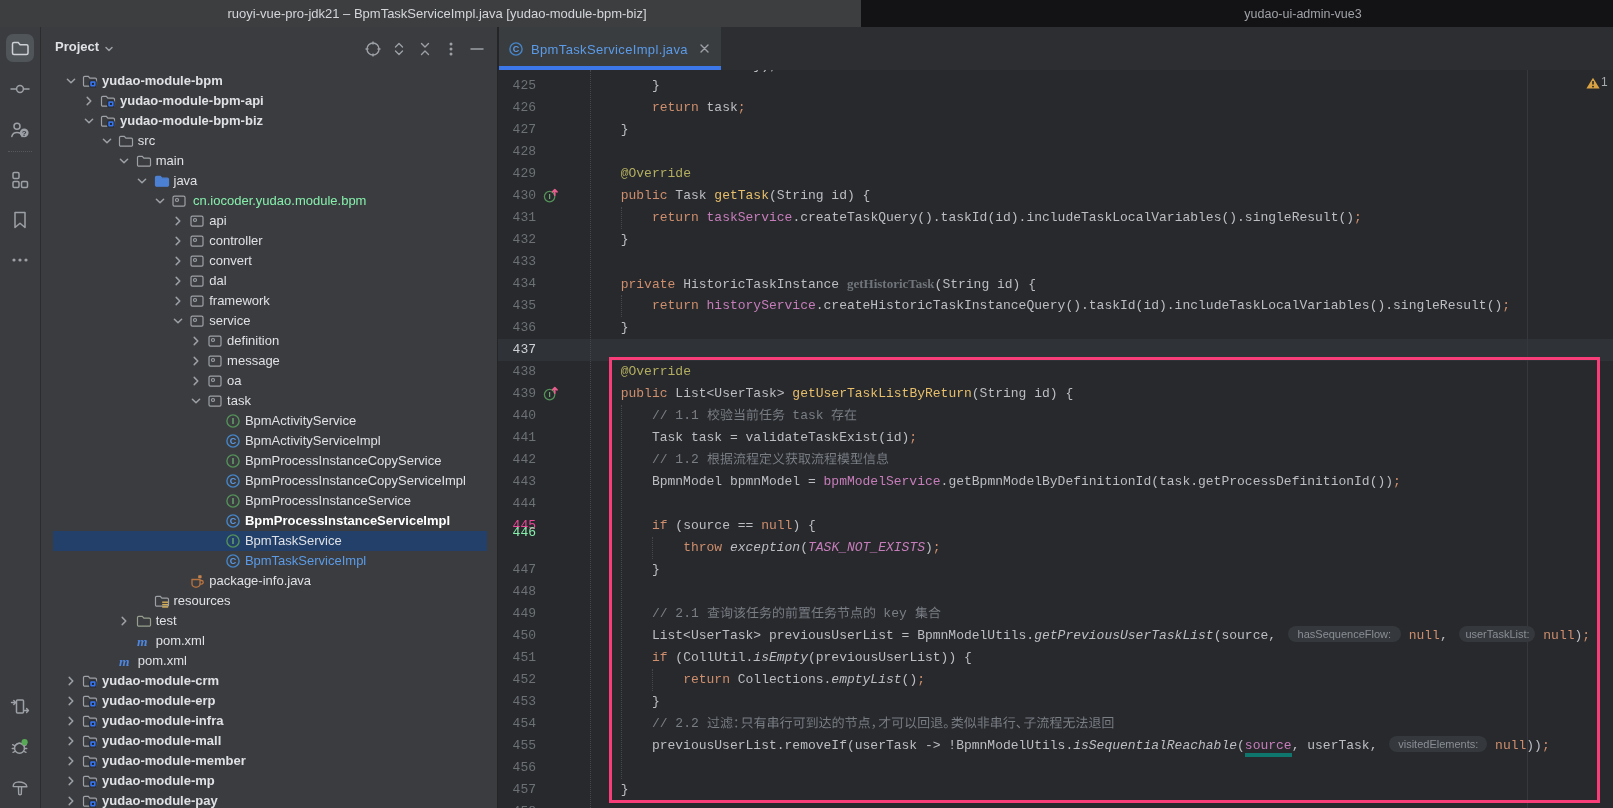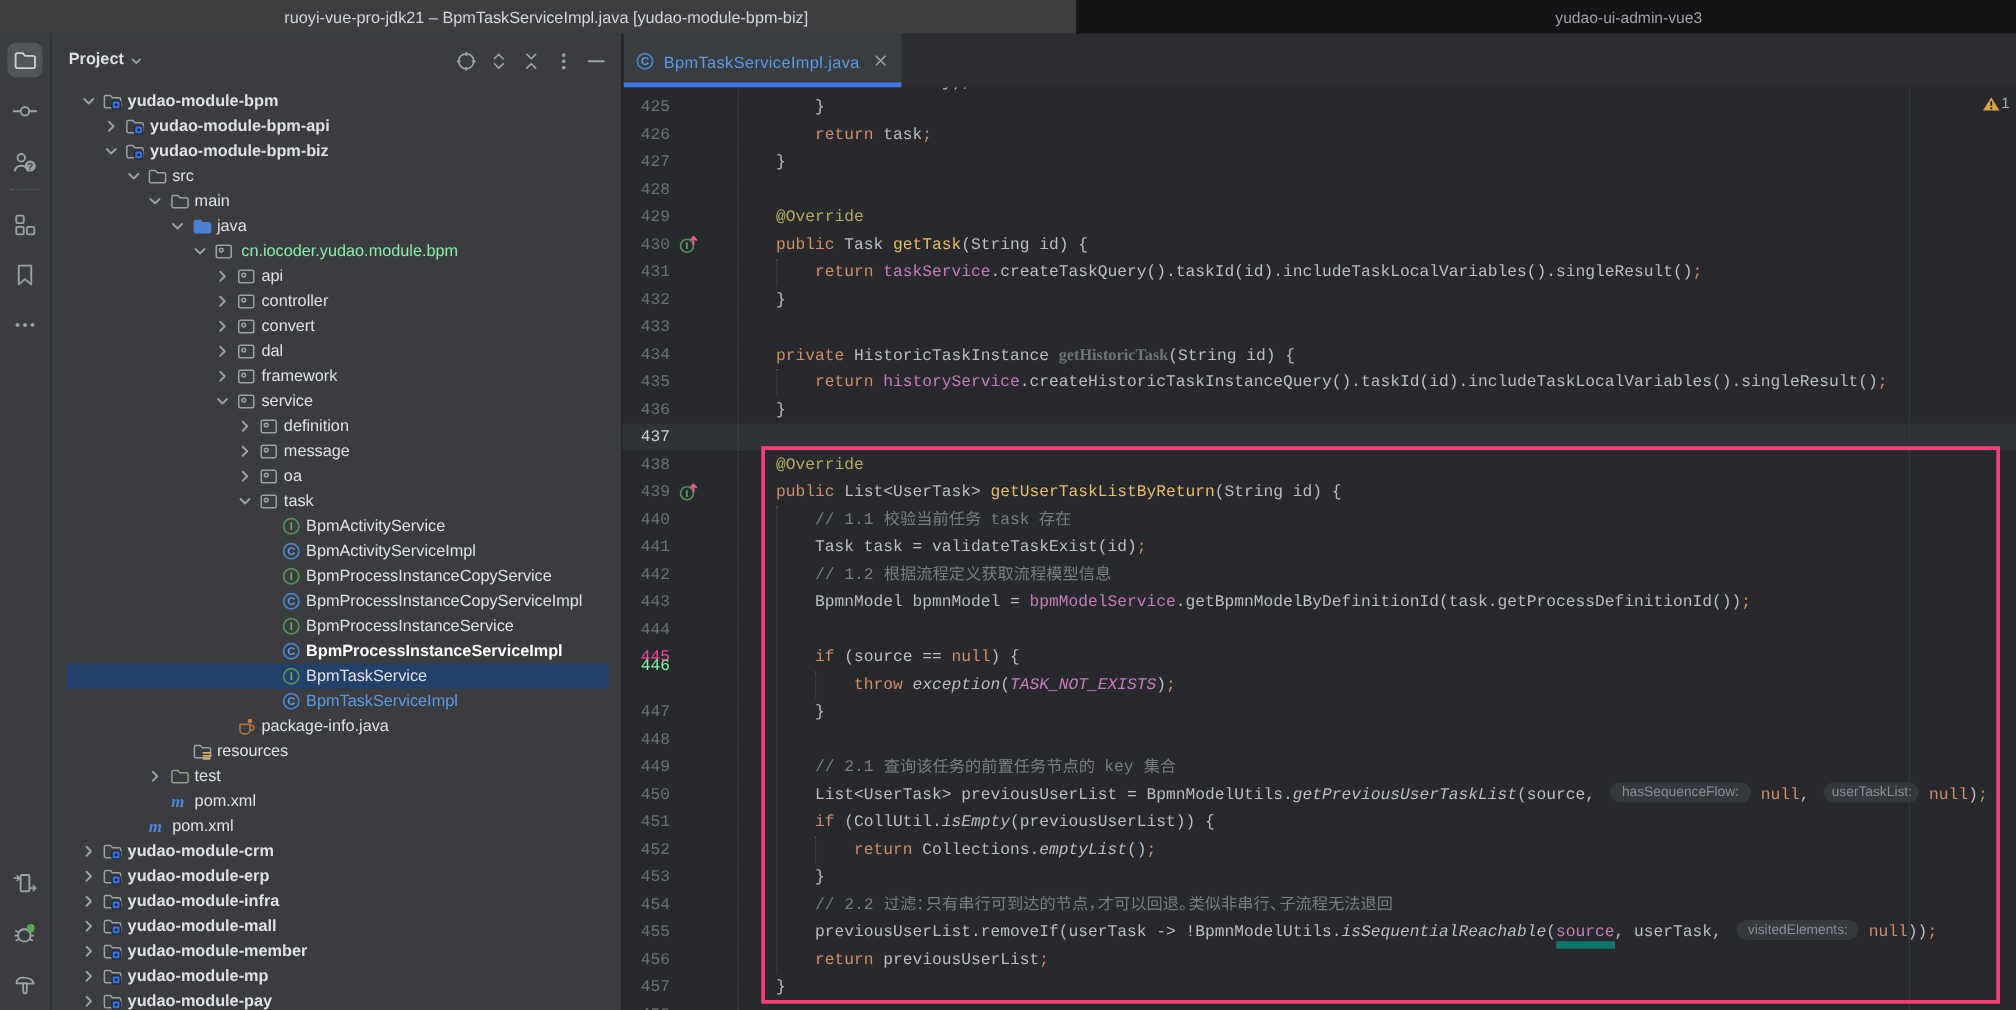--- a/index.html
+++ b/index.html
@@ -9,21 +9,21 @@
 .cl { position:absolute; left:91.5px; height:22px; line-height:22px; white-space:pre;
   font-family:"Liberation Mono",monospace; font-size:13px; color:#bcbec4; }
 .cl b1 { color:#cf8e6d; font-weight:normal; }
 .cl b2 { color:#b3ae60; font-weight:normal; }
 .cl b3 { color:#c77dbb; font-weight:normal; }
 .cl b4 { color:#7a7e85; font-weight:normal; }
 .cl b5 { color:#e8bf6a; }
 .cl b6 { color:#70757b; font-weight:bold;font-family:Liberation Serif, serif; }
 .cl i1 { color:#bcbec4; font-style:italic; }
 .cl i2 { color:#c77dbb; font-style:italic;text-align:center; }
-.cl u1 { color:#c77dbb; border-bottom:6px solid #0f766e; }
+.cl u1 { color:#c77dbb; border-bottom:4px solid #0f766e; }
 .cl .chip { display:inline-block; height:16px; line-height:16px; border-radius:8px; background:#35383c; margin-left:4px;
   color:#8a8f96; font-family:"Liberation Sans",sans-serif; font-size:11px; text-align:center;
   vertical-align:-3px; overflow:hidden; }
 .cl svg.cjk { vertical-align:-2.5px; }
 </style></head><body>
 <div id="page">
   <div style="position:absolute;left:0;top:0;width:861px;height:27px;background:#3c3e40"></div>
   <div style="position:absolute;left:861px;top:0;width:752px;height:27px;background:#131315"></div>
   <div style="position:absolute;left:0;top:0;width:874px;height:27px;text-align:center;line-height:28px;font-size:13px;color:#d4d6da">ruoyi-vue-pro-jdk21 – BpmTaskServiceImpl.java [yudao-module-bpm-biz]</div>
   <div style="position:absolute;left:1103px;top:0;width:400px;height:27px;text-align:center;line-height:28px;font-size:12.5px;color:#9fa2a7">yudao-ui-admin-vue3</div>
@@ -459,21 +459,20 @@
 <div class="cl" style="top:599px">            <b1>return</b1> Collections.<i1>emptyList</i1>()<b1>;</b1></div>
 <div class="ln" style="top:621px;color:#6c7176">453</div>
 <div class="cl" style="top:621px">        }</div>
 <div class="ln" style="top:643px;color:#6c7176">454</div>
 <div class="cl" style="top:643px">        <b4>// 2.2 </b4><svg class="cjk" width="407.4" height="16" viewBox="0 -13.5 407.4 16">
           <path fill="#7a7e85" d="M1.0 -10.1 1.8 -10.6Q2.1 -10.2 2.5 -9.9Q2.9 -9.5 3.2 -9.1Q3.6 -8.7 3.8 -8.4L3.0 -7.8Q2.8 -8.1 2.5 -8.5Q2.1 -8.9 1.8 -9.3Q1.4 -9.7 1.0 -10.1ZM3.4 -6.0V-1.3H2.4V-5.1H0.6V-6.0ZM2.9 -1.8Q3.1 -1.8 3.3 -1.7Q3.5 -1.6 3.8 -1.4Q4.0 -1.2 4.4 -1.0Q5.0 -0.6 5.9 -0.5Q6.7 -0.4 7.8 -0.4Q8.4 -0.4 9.0 -0.4Q9.6 -0.4 10.3 -0.4Q10.9 -0.5 11.5 -0.5Q12.1 -0.6 12.5 -0.6Q12.5 -0.5 12.4 -0.3Q12.3 -0.1 12.3 0.1Q12.2 0.3 12.2 0.4Q11.9 0.5 11.3 0.5Q10.8 0.5 10.1 0.5Q9.5 0.5 8.8 0.6Q8.2 0.6 7.8 0.6Q6.6 0.6 5.7 0.4Q4.8 0.3 4.2 -0.1Q3.7 -0.4 3.4 -0.7Q3.1 -0.9 2.9 -0.9Q2.7 -0.9 2.4 -0.7Q2.1 -0.5 1.8 -0.1Q1.5 0.3 1.2 0.7L0.5 -0.2Q1.2 -0.9 1.8 -1.4Q2.4 -1.8 2.9 -1.8ZM4.3 -8.6H12.1V-7.7H4.3ZM9.4 -10.9H10.3V-2.5Q10.3 -2.0 10.2 -1.8Q10.1 -1.5 9.7 -1.4Q9.4 -1.3 8.8 -1.2Q8.2 -1.2 7.2 -1.2Q7.2 -1.4 7.1 -1.7Q7.0 -2.0 6.9 -2.2Q7.4 -2.2 7.8 -2.2Q8.2 -2.2 8.6 -2.2Q8.9 -2.2 9.0 -2.2Q9.2 -2.2 9.3 -2.3Q9.4 -2.3 9.4 -2.5ZM4.9 -6.2 5.7 -6.6Q6.1 -6.2 6.4 -5.8Q6.8 -5.3 7.1 -4.9Q7.4 -4.4 7.6 -4.1L6.8 -3.6Q6.6 -3.9 6.3 -4.4Q6.0 -4.8 5.6 -5.3Q5.3 -5.8 4.9 -6.2Z M20.9 -10.0H24.9V-9.3H20.9ZM17.7 -8.5H24.8V-7.7H17.7ZM20.4 -10.9H21.3V-8.1H20.4ZM18.6 -6.2 23.3 -6.6 23.3 -5.9 18.7 -5.5ZM20.0 -7.5H20.9V-5.1Q20.9 -4.9 21.0 -4.8Q21.1 -4.8 21.5 -4.8Q21.6 -4.8 21.9 -4.8Q22.2 -4.8 22.5 -4.8Q22.8 -4.8 23.1 -4.8Q23.4 -4.8 23.5 -4.8Q23.7 -4.8 23.8 -4.8Q24.0 -4.9 24.0 -5.1Q24.1 -5.3 24.1 -5.8Q24.2 -5.7 24.4 -5.6Q24.7 -5.5 24.8 -5.5Q24.8 -4.9 24.7 -4.6Q24.6 -4.3 24.3 -4.1Q24.1 -4.0 23.6 -4.0Q23.5 -4.0 23.2 -4.0Q22.9 -4.0 22.5 -4.0Q22.2 -4.0 21.9 -4.0Q21.6 -4.0 21.5 -4.0Q20.9 -4.0 20.6 -4.1Q20.3 -4.2 20.1 -4.4Q20.0 -4.7 20.0 -5.1ZM17.2 -8.5H18.1V-5.7Q18.1 -5.0 18.1 -4.1Q18.0 -3.2 17.9 -2.3Q17.7 -1.4 17.4 -0.5Q17.1 0.4 16.7 1.1Q16.6 1.0 16.5 0.9Q16.3 0.8 16.2 0.7Q16.1 0.5 16.0 0.5Q16.4 -0.2 16.7 -1.0Q16.9 -1.8 17.0 -2.6Q17.2 -3.4 17.2 -4.2Q17.2 -5.0 17.2 -5.7ZM24.6 -8.5H24.7L24.9 -8.5L25.4 -8.3Q25.3 -7.8 25.0 -7.2Q24.8 -6.7 24.6 -6.3L23.9 -6.5Q24.0 -6.8 24.2 -7.3Q24.4 -7.9 24.6 -8.3ZM19.9 -2.6H20.7V-0.2Q20.7 -0.0 20.8 0.0Q20.9 0.1 21.2 0.1Q21.3 0.1 21.5 0.1Q21.8 0.1 22.0 0.1Q22.3 0.1 22.5 0.1Q22.8 0.1 22.9 0.1Q23.1 0.1 23.2 0.0Q23.3 -0.1 23.4 -0.4Q23.4 -0.7 23.4 -1.3Q23.6 -1.2 23.8 -1.1Q24.0 -1.0 24.1 -1.0Q24.1 -0.3 24.0 0.1Q23.9 0.5 23.6 0.7Q23.4 0.8 23.0 0.8Q22.9 0.8 22.6 0.8Q22.4 0.8 22.1 0.8Q21.8 0.8 21.5 0.8Q21.2 0.8 21.2 0.8Q20.6 0.8 20.4 0.7Q20.1 0.6 20.0 0.4Q19.9 0.2 19.9 -0.2ZM18.8 -2.6 19.5 -2.3Q19.4 -1.9 19.2 -1.4Q19.1 -0.9 18.9 -0.4Q18.7 0.1 18.5 0.5L17.8 0.2Q18.0 -0.2 18.2 -0.7Q18.4 -1.1 18.6 -1.6Q18.7 -2.1 18.8 -2.6ZM21.0 -3.1 21.6 -3.5Q22.0 -3.0 22.4 -2.4Q22.8 -1.9 22.9 -1.5L22.3 -1.1Q22.2 -1.4 22.0 -1.7Q21.8 -2.1 21.5 -2.5Q21.3 -2.8 21.0 -3.1ZM23.4 -2.6 24.1 -2.9Q24.4 -2.4 24.7 -1.9Q25.0 -1.4 25.2 -0.9Q25.5 -0.4 25.6 -0.0L24.9 0.3Q24.8 -0.1 24.6 -0.6Q24.3 -1.1 24.1 -1.6Q23.8 -2.1 23.4 -2.6ZM14.1 -10.0 14.7 -10.6Q15.1 -10.4 15.5 -10.1Q15.9 -9.8 16.2 -9.6Q16.6 -9.3 16.8 -9.1L16.2 -8.4Q16.0 -8.6 15.6 -8.9Q15.3 -9.2 14.9 -9.5Q14.5 -9.8 14.1 -10.0ZM13.5 -6.5 14.1 -7.1Q14.5 -6.9 14.9 -6.7Q15.3 -6.5 15.6 -6.2Q16.0 -6.0 16.2 -5.8L15.7 -5.1Q15.4 -5.3 15.1 -5.5Q14.7 -5.8 14.3 -6.0Q13.9 -6.3 13.5 -6.5ZM13.8 0.1Q14.1 -0.4 14.4 -1.0Q14.8 -1.7 15.1 -2.5Q15.5 -3.2 15.7 -3.9L16.5 -3.4Q16.2 -2.7 15.9 -2.0Q15.6 -1.3 15.3 -0.6Q15.0 0.1 14.7 0.7Z M29.2 -6.3Q28.9 -6.3 28.6 -6.6Q28.3 -6.8 28.3 -7.3Q28.3 -7.7 28.6 -8.0Q28.9 -8.3 29.2 -8.3Q29.6 -8.3 29.9 -8.0Q30.2 -7.7 30.2 -7.3Q30.2 -6.8 29.9 -6.6Q29.6 -6.3 29.2 -6.3ZM29.2 0.1Q28.9 0.1 28.6 -0.2Q28.3 -0.5 28.3 -0.9Q28.3 -1.4 28.6 -1.6Q28.9 -1.9 29.2 -1.9Q29.6 -1.9 29.9 -1.6Q30.2 -1.4 30.2 -0.9Q30.2 -0.5 29.9 -0.2Q29.6 0.1 29.2 0.1Z M41.3 -2.4 42.1 -2.9Q42.8 -2.4 43.5 -1.8Q44.2 -1.2 44.8 -0.6Q45.5 -0.0 45.9 0.5L45.0 1.0Q44.6 0.6 44.0 -0.0Q43.4 -0.6 42.7 -1.2Q42.0 -1.9 41.3 -2.4ZM37.9 -2.8 39.0 -2.4Q38.5 -1.8 37.8 -1.2Q37.2 -0.5 36.5 0.1Q35.7 0.6 35.0 1.1Q34.9 1.0 34.8 0.8Q34.6 0.7 34.5 0.6Q34.3 0.5 34.2 0.4Q34.9 -0.0 35.6 -0.6Q36.4 -1.1 37.0 -1.7Q37.6 -2.3 37.9 -2.8ZM36.7 -9.0V-5.0H43.5V-9.0ZM35.7 -10.0H44.6V-4.0H35.7Z M47.4 -9.2H58.8V-8.3H47.4ZM50.6 -4.6H56.7V-3.8H50.6ZM49.9 -6.8H56.5V-5.9H50.9V1.0H49.9ZM56.3 -6.8H57.3V-0.2Q57.3 0.3 57.2 0.5Q57.1 0.7 56.7 0.9Q56.4 1.0 55.9 1.0Q55.3 1.0 54.5 1.0Q54.4 0.8 54.3 0.5Q54.2 0.3 54.1 0.1Q54.6 0.1 55.0 0.1Q55.3 0.1 55.6 0.1Q55.9 0.1 56.0 0.1Q56.2 0.1 56.3 0.0Q56.3 -0.0 56.3 -0.2ZM51.7 -10.9 52.7 -10.7Q52.2 -9.3 51.6 -7.9Q50.9 -6.5 49.9 -5.3Q49.0 -4.1 47.7 -3.2Q47.7 -3.3 47.6 -3.5Q47.4 -3.6 47.3 -3.7Q47.2 -3.9 47.1 -4.0Q48.0 -4.6 48.7 -5.3Q49.4 -6.1 50.0 -7.1Q50.6 -8.0 51.0 -9.0Q51.4 -9.9 51.7 -10.9ZM50.6 -2.4H56.7V-1.5H50.6Z M65.5 -10.9H66.6V1.0H65.5ZM61.0 -4.8H71.3V-0.6H70.3V-3.9H62.0V-0.6H61.0ZM62.5 -8.5V-6.7H69.7V-8.5ZM61.5 -9.4H70.7V-5.9H61.5ZM61.6 -2.0H70.7V-1.1H61.6Z M78.3 -10.1H84.6V-9.2H78.3ZM82.1 -6.3H83.0V-0.2Q83.0 0.2 82.9 0.5Q82.8 0.7 82.5 0.9Q82.1 1.0 81.5 1.0Q81.0 1.0 80.0 1.0Q80.0 0.8 79.9 0.5Q79.8 0.3 79.7 0.0Q80.2 0.1 80.6 0.1Q81.0 0.1 81.3 0.1Q81.6 0.1 81.7 0.1Q81.9 0.1 82.0 -0.0Q82.1 -0.1 82.1 -0.2ZM77.7 -6.5H85.0V-5.6H77.7ZM75.1 -5.5 75.9 -6.4 76.1 -6.3V1.1H75.1ZM76.6 -8.1 77.5 -7.8Q77.0 -7.0 76.4 -6.2Q75.7 -5.3 75.0 -4.6Q74.3 -3.9 73.6 -3.4Q73.5 -3.5 73.4 -3.6Q73.3 -3.8 73.2 -3.9Q73.0 -4.1 72.9 -4.2Q73.6 -4.7 74.3 -5.3Q74.9 -5.9 75.5 -6.7Q76.1 -7.4 76.6 -8.1ZM76.1 -10.9 77.0 -10.5Q76.6 -10.0 76.0 -9.4Q75.4 -8.8 74.8 -8.3Q74.2 -7.7 73.6 -7.3Q73.6 -7.4 73.5 -7.6Q73.4 -7.7 73.3 -7.9Q73.1 -8.0 73.1 -8.1Q73.6 -8.5 74.2 -8.9Q74.7 -9.4 75.2 -9.9Q75.7 -10.5 76.1 -10.9Z M95.3 -9.7H96.3V-0.4Q96.3 0.2 96.2 0.4Q96.0 0.7 95.6 0.8Q95.3 1.0 94.6 1.0Q93.9 1.0 92.9 1.0Q92.9 0.9 92.8 0.7Q92.8 0.5 92.7 0.3Q92.6 0.1 92.5 -0.0Q93.0 -0.0 93.5 -0.0Q94.0 0.0 94.4 -0.0Q94.8 -0.0 94.9 -0.0Q95.1 -0.0 95.2 -0.1Q95.3 -0.2 95.3 -0.4ZM87.7 -7.1H88.6V-1.2H87.7ZM88.1 -7.1H93.0V-2.3H88.1V-3.2H92.0V-6.2H88.1ZM86.3 -10.0H97.9V-9.0H86.3Z M99.9 -4.1H106.0V-3.3H99.9ZM102.4 -5.5H103.3V-0.5H102.4ZM99.4 -0.5Q100.2 -0.7 101.3 -0.9Q102.4 -1.1 103.6 -1.3Q104.9 -1.5 106.1 -1.7L106.1 -0.9Q105.0 -0.6 103.8 -0.4Q102.6 -0.2 101.6 0.0Q100.5 0.2 99.6 0.4ZM99.5 -10.1H106.2V-9.2H99.5ZM103.5 -8.4 104.2 -8.8Q104.6 -8.3 105.0 -7.8Q105.4 -7.3 105.7 -6.8Q106.0 -6.4 106.2 -6.0L105.5 -5.5Q105.3 -5.9 105.0 -6.4Q104.6 -6.9 104.3 -7.4Q103.9 -7.9 103.5 -8.4ZM106.9 -9.8H107.8V-1.9H106.9ZM109.5 -10.7H110.5V-0.5Q110.5 -0.0 110.3 0.2Q110.2 0.5 109.9 0.6Q109.6 0.7 109.1 0.7Q108.6 0.8 107.9 0.8Q107.9 0.6 107.7 0.3Q107.6 -0.0 107.5 -0.2Q108.1 -0.2 108.6 -0.2Q109.1 -0.2 109.2 -0.2Q109.4 -0.2 109.5 -0.3Q109.5 -0.3 109.5 -0.5ZM100.1 -5.7Q100.1 -5.8 100.1 -6.0Q100.0 -6.1 100.0 -6.3Q99.9 -6.5 99.8 -6.6Q100.0 -6.7 100.1 -6.8Q100.3 -7.0 100.5 -7.2Q100.6 -7.4 100.8 -7.8Q101.1 -8.2 101.4 -8.7Q101.6 -9.3 101.9 -9.8L102.8 -9.5Q102.5 -8.9 102.2 -8.3Q101.8 -7.7 101.5 -7.2Q101.1 -6.7 100.7 -6.2V-6.2Q100.7 -6.2 100.7 -6.2Q100.6 -6.1 100.4 -6.0Q100.3 -6.0 100.2 -5.9Q100.1 -5.8 100.1 -5.7ZM100.1 -5.7 100.1 -6.4 100.6 -6.7 105.0 -7.1Q105.1 -6.9 105.2 -6.7Q105.3 -6.5 105.4 -6.3Q104.1 -6.2 103.2 -6.1Q102.3 -6.0 101.7 -6.0Q101.2 -5.9 100.9 -5.9Q100.6 -5.8 100.4 -5.8Q100.2 -5.8 100.1 -5.7Z M115.8 -8.4H123.8V-7.4H115.8ZM112.6 -10.2 113.5 -10.6Q113.8 -10.3 114.1 -9.8Q114.4 -9.4 114.7 -9.0Q115.0 -8.5 115.1 -8.2L114.2 -7.7Q114.1 -8.0 113.8 -8.5Q113.6 -8.9 113.3 -9.4Q113.0 -9.8 112.6 -10.2ZM119.2 -10.9H120.2Q120.2 -9.7 120.1 -8.5Q120.0 -7.4 119.8 -6.3Q119.6 -5.2 119.2 -4.3Q118.8 -3.4 118.1 -2.6Q117.4 -1.9 116.4 -1.3Q116.3 -1.4 116.2 -1.6Q116.1 -1.7 116.0 -1.9Q115.8 -2.0 115.7 -2.1Q116.7 -2.6 117.3 -3.3Q118.0 -4.0 118.3 -4.8Q118.7 -5.7 118.9 -6.6Q119.1 -7.6 119.1 -8.7Q119.2 -9.8 119.2 -10.9ZM115.0 -6.1V-1.3H114.0V-5.1H112.2V-6.1ZM114.5 -1.8Q114.7 -1.8 114.9 -1.7Q115.1 -1.5 115.4 -1.3Q115.6 -1.1 116.0 -0.9Q116.6 -0.5 117.5 -0.4Q118.3 -0.2 119.4 -0.2Q120.0 -0.2 120.6 -0.3Q121.3 -0.3 121.9 -0.3Q122.5 -0.3 123.1 -0.4Q123.7 -0.4 124.1 -0.5Q124.1 -0.4 124.0 -0.2Q123.9 0.0 123.9 0.2Q123.9 0.4 123.8 0.5Q123.5 0.6 122.9 0.6Q122.4 0.6 121.7 0.6Q121.1 0.6 120.5 0.7Q119.8 0.7 119.4 0.7Q118.1 0.7 117.3 0.5Q116.4 0.4 115.7 -0.1Q115.3 -0.4 115.0 -0.6Q114.7 -0.9 114.5 -0.9Q114.3 -0.9 114.0 -0.7Q113.7 -0.4 113.4 -0.0Q113.1 0.4 112.7 0.8L112.1 -0.1Q112.7 -0.8 113.4 -1.3Q114.0 -1.8 114.5 -1.8ZM119.0 -6.1 119.8 -6.6Q120.3 -6.0 120.9 -5.4Q121.5 -4.8 122.0 -4.2Q122.6 -3.6 123.0 -3.1Q123.5 -2.5 123.8 -2.0L123.0 -1.4Q122.7 -1.9 122.2 -2.5Q121.8 -3.0 121.2 -3.7Q120.7 -4.3 120.1 -4.9Q119.5 -5.5 119.0 -6.1Z M126.3 -8.8H130.3V-0.3H126.3V-1.2H129.4V-8.0H126.3ZM125.7 -8.8H126.6V0.7H125.7ZM126.2 -5.2H129.8V-4.4H126.2ZM127.7 -10.9 128.8 -10.8Q128.6 -10.2 128.3 -9.5Q128.1 -8.9 127.9 -8.5L127.1 -8.7Q127.2 -9.0 127.4 -9.4Q127.5 -9.8 127.6 -10.2Q127.7 -10.6 127.7 -10.9ZM132.1 -8.9H136.1V-8.0H132.1ZM135.8 -8.9H136.7Q136.7 -8.9 136.7 -8.8Q136.7 -8.7 136.7 -8.6Q136.7 -8.4 136.7 -8.4Q136.6 -6.1 136.5 -4.6Q136.4 -3.0 136.3 -2.1Q136.2 -1.1 136.1 -0.5Q136.0 0.0 135.8 0.3Q135.5 0.5 135.3 0.6Q135.1 0.8 134.7 0.8Q134.4 0.8 133.9 0.8Q133.3 0.8 132.8 0.8Q132.8 0.6 132.7 0.3Q132.6 0.0 132.5 -0.2Q133.1 -0.1 133.6 -0.1Q134.2 -0.1 134.4 -0.1Q134.6 -0.1 134.7 -0.1Q134.8 -0.2 134.9 -0.3Q135.1 -0.5 135.2 -1.0Q135.4 -1.5 135.4 -2.5Q135.5 -3.5 135.6 -5.0Q135.7 -6.5 135.8 -8.7ZM132.4 -11.0 133.3 -10.8Q133.1 -9.8 132.7 -8.9Q132.4 -7.9 132.0 -7.1Q131.6 -6.3 131.2 -5.7Q131.1 -5.7 130.9 -5.9Q130.8 -6.0 130.6 -6.1Q130.5 -6.2 130.4 -6.2Q130.8 -6.8 131.2 -7.6Q131.6 -8.3 131.9 -9.2Q132.2 -10.1 132.4 -11.0ZM131.8 -5.5 132.5 -5.9Q132.9 -5.5 133.3 -4.9Q133.7 -4.4 134.0 -3.9Q134.4 -3.4 134.6 -3.0L133.8 -2.5Q133.6 -2.9 133.2 -3.4Q132.9 -3.9 132.5 -4.5Q132.1 -5.0 131.8 -5.5Z M147.6 -6.3H148.6V-2.0Q148.6 -1.5 148.5 -1.3Q148.4 -1.0 148.0 -0.9Q147.7 -0.8 147.1 -0.8Q146.4 -0.7 145.5 -0.7Q145.5 -1.0 145.4 -1.3Q145.3 -1.5 145.2 -1.8Q145.7 -1.7 146.1 -1.7Q146.6 -1.7 146.9 -1.7Q147.2 -1.7 147.3 -1.7Q147.5 -1.8 147.6 -1.8Q147.6 -1.9 147.6 -2.0ZM142.3 -5.7H143.3V1.0H142.3ZM138.9 -6.3H148.1V-5.4H138.9ZM138.3 -9.4H149.9V-8.5H138.3ZM141.4 -10.9H142.4V-7.0H141.4ZM145.8 -10.9H146.9V-7.0H145.8Z M156.5 -10.9H157.5V-6.5H156.5ZM153.7 -6.0V-3.7H160.5V-6.0ZM152.8 -7.0H161.5V-2.8H152.8ZM157.0 -9.5H162.4V-8.6H157.0ZM155.0 -1.7 155.9 -1.7Q156.0 -1.3 156.1 -0.9Q156.2 -0.4 156.2 0.0Q156.3 0.5 156.3 0.8L155.3 0.9Q155.3 0.6 155.3 0.2Q155.2 -0.3 155.2 -0.8Q155.1 -1.2 155.0 -1.7ZM157.7 -1.7 158.6 -1.8Q158.8 -1.5 159.0 -1.0Q159.2 -0.5 159.3 -0.1Q159.5 0.3 159.6 0.7L158.6 0.9Q158.6 0.6 158.4 0.1Q158.3 -0.3 158.1 -0.8Q157.9 -1.3 157.7 -1.7ZM160.4 -1.8 161.2 -2.1Q161.6 -1.7 161.9 -1.2Q162.2 -0.7 162.5 -0.3Q162.8 0.2 163.0 0.6L162.0 0.9Q161.9 0.6 161.6 0.1Q161.3 -0.4 161.0 -0.9Q160.7 -1.3 160.4 -1.8ZM152.9 -2.0 153.8 -1.8Q153.5 -1.0 153.0 -0.2Q152.6 0.5 152.0 1.0L151.1 0.6Q151.7 0.1 152.1 -0.6Q152.6 -1.3 152.9 -2.0Z M165.6 1.4 165.4 0.7Q166.2 0.4 166.6 -0.1Q167.0 -0.6 167.0 -1.4L166.8 -2.5L167.5 -1.5Q167.3 -1.3 167.1 -1.3Q167.0 -1.2 166.8 -1.2Q166.4 -1.2 166.1 -1.4Q165.8 -1.7 165.8 -2.1Q165.8 -2.6 166.1 -2.8Q166.4 -3.1 166.8 -3.1Q167.3 -3.1 167.6 -2.6Q167.9 -2.2 167.9 -1.6Q167.9 -0.5 167.3 0.3Q166.7 1.0 165.6 1.4Z M172.1 -8.3H183.4V-7.3H172.1ZM178.9 -10.9H179.9V-0.5Q179.9 0.0 179.8 0.3Q179.6 0.6 179.3 0.7Q178.9 0.8 178.3 0.8Q177.7 0.9 176.8 0.9Q176.7 0.7 176.7 0.5Q176.6 0.4 176.6 0.2Q176.5 -0.0 176.4 -0.2Q176.9 -0.1 177.3 -0.1Q177.7 -0.1 178.0 -0.1Q178.4 -0.1 178.5 -0.1Q178.7 -0.2 178.8 -0.2Q178.9 -0.3 178.9 -0.5ZM178.4 -8.1 179.2 -7.6Q178.7 -6.6 177.9 -5.6Q177.2 -4.5 176.2 -3.6Q175.3 -2.7 174.4 -1.9Q173.4 -1.1 172.4 -0.5Q172.3 -0.7 172.1 -1.0Q171.9 -1.2 171.7 -1.4Q172.6 -1.9 173.6 -2.6Q174.6 -3.4 175.5 -4.3Q176.4 -5.2 177.1 -6.2Q177.9 -7.1 178.4 -8.1Z M193.9 -9.7H194.9V-0.4Q194.9 0.2 194.8 0.4Q194.6 0.7 194.2 0.8Q193.9 1.0 193.2 1.0Q192.5 1.0 191.5 1.0Q191.5 0.9 191.4 0.7Q191.4 0.5 191.3 0.3Q191.2 0.1 191.1 -0.0Q191.6 -0.0 192.1 -0.0Q192.6 0.0 193.0 -0.0Q193.4 -0.0 193.5 -0.0Q193.7 -0.0 193.8 -0.1Q193.9 -0.2 193.9 -0.4ZM186.3 -7.1H187.2V-1.2H186.3ZM186.7 -7.1H191.6V-2.3H186.7V-3.2H190.6V-6.2H186.7ZM184.9 -10.0H196.5V-9.0H184.9Z M202.1 -9.3 202.9 -9.7Q203.3 -9.2 203.7 -8.7Q204.1 -8.1 204.4 -7.6Q204.7 -7.1 204.9 -6.7L204.0 -6.1Q203.8 -6.6 203.5 -7.1Q203.2 -7.7 202.8 -8.2Q202.4 -8.8 202.1 -9.3ZM205.7 -2.7 206.4 -3.3Q207.0 -2.7 207.7 -2.1Q208.3 -1.4 208.9 -0.8Q209.4 -0.1 209.8 0.4L208.9 1.0Q208.6 0.5 208.1 -0.2Q207.5 -0.8 206.9 -1.5Q206.3 -2.1 205.7 -2.7ZM207.1 -10.4 208.1 -10.4Q208.0 -8.1 207.7 -6.2Q207.4 -4.4 206.8 -3.0Q206.1 -1.7 205.1 -0.6Q204.0 0.4 202.4 1.1Q202.4 1.0 202.2 0.8Q202.1 0.7 202.0 0.5Q201.8 0.4 201.7 0.3Q203.3 -0.4 204.3 -1.3Q205.3 -2.2 205.9 -3.5Q206.4 -4.8 206.7 -6.5Q207.0 -8.3 207.1 -10.4ZM199.0 -0.3 198.9 -1.3 199.3 -1.7 203.3 -3.6Q203.4 -3.4 203.5 -3.1Q203.5 -2.8 203.6 -2.6Q202.5 -2.1 201.7 -1.7Q200.9 -1.4 200.5 -1.1Q200.0 -0.9 199.7 -0.7Q199.4 -0.6 199.3 -0.4Q199.1 -0.3 199.0 -0.3ZM199.0 -0.3Q199.0 -0.4 198.9 -0.5Q198.8 -0.7 198.7 -0.8Q198.6 -1.0 198.5 -1.1Q198.6 -1.2 198.8 -1.3Q199.0 -1.5 199.1 -1.7Q199.3 -2.0 199.3 -2.3V-9.9H200.3V-1.5Q200.3 -1.5 200.2 -1.4Q200.1 -1.3 199.9 -1.2Q199.7 -1.0 199.5 -0.9Q199.3 -0.7 199.2 -0.5Q199.0 -0.4 199.0 -0.3Z M215.1 -6.5V-3.5H218.2V-6.5ZM214.1 -7.4H219.2V-2.7H214.1ZM211.3 -10.4H222.1V1.0H221.1V-9.4H212.3V1.0H211.3ZM211.8 -0.6H221.7V0.3H211.8Z M228.9 -10.3H234.3V-5.5H228.8V-6.3H233.3V-9.5H228.9ZM228.8 -8.3H233.7V-7.5H228.8ZM234.5 -5.5 235.3 -4.9Q234.7 -4.5 234.0 -4.0Q233.3 -3.6 232.8 -3.2L232.1 -3.7Q232.5 -4.0 233.0 -4.3Q233.4 -4.6 233.8 -4.9Q234.3 -5.2 234.5 -5.5ZM226.6 -6.3V-1.1H225.6V-5.4H223.9V-6.3ZM224.2 -9.9 225.0 -10.4Q225.3 -10.1 225.7 -9.7Q226.1 -9.4 226.4 -9.0Q226.8 -8.6 226.9 -8.3L226.2 -7.7Q226.0 -8.0 225.7 -8.4Q225.3 -8.8 225.0 -9.2Q224.6 -9.6 224.2 -9.9ZM226.2 -1.5Q226.5 -1.5 226.8 -1.3Q227.1 -1.0 227.6 -0.7Q228.3 -0.4 229.1 -0.3Q230.0 -0.2 231.0 -0.2Q231.8 -0.2 232.6 -0.2Q233.5 -0.2 234.3 -0.3Q235.1 -0.3 235.7 -0.4Q235.7 -0.3 235.6 -0.1Q235.6 0.1 235.5 0.2Q235.5 0.4 235.5 0.6Q235.1 0.6 234.6 0.6Q234.0 0.6 233.3 0.6Q232.7 0.7 232.1 0.7Q231.5 0.7 231.0 0.7Q229.8 0.7 229.0 0.6Q228.1 0.4 227.4 0.0Q227.0 -0.2 226.7 -0.4Q226.4 -0.7 226.2 -0.7Q225.9 -0.7 225.6 -0.5Q225.3 -0.2 225.0 0.1Q224.7 0.4 224.3 0.8L223.7 0.0Q224.4 -0.6 225.0 -1.1Q225.7 -1.5 226.2 -1.5ZM230.5 -4.5 231.1 -5.0Q231.8 -4.6 232.6 -4.0Q233.3 -3.4 234.0 -2.8Q234.6 -2.2 235.0 -1.7L234.3 -1.1Q233.9 -1.6 233.3 -2.2Q232.7 -2.8 231.9 -3.4Q231.2 -4.0 230.5 -4.5ZM228.2 -1.1Q228.2 -1.2 228.1 -1.3Q228.0 -1.5 227.9 -1.6Q227.8 -1.8 227.8 -1.9Q227.9 -2.0 228.1 -2.2Q228.3 -2.4 228.3 -2.8V-10.3H229.3V-2.1Q229.3 -2.1 229.2 -2.0Q229.1 -1.9 228.9 -1.8Q228.7 -1.7 228.6 -1.6Q228.4 -1.4 228.3 -1.3Q228.2 -1.2 228.2 -1.1ZM228.2 -1.1 228.1 -1.9 228.6 -2.2 231.5 -3.0Q231.5 -2.8 231.5 -2.5Q231.6 -2.3 231.6 -2.2Q230.6 -1.9 229.9 -1.7Q229.3 -1.5 229.0 -1.4Q228.6 -1.3 228.5 -1.2Q228.3 -1.1 228.2 -1.1Z M238.7 -3.2Q239.3 -3.2 239.7 -2.9Q240.2 -2.6 240.4 -2.2Q240.7 -1.7 240.7 -1.2Q240.7 -0.6 240.4 -0.2Q240.2 0.3 239.7 0.5Q239.3 0.8 238.7 0.8Q238.2 0.8 237.7 0.5Q237.3 0.3 237.0 -0.2Q236.7 -0.6 236.7 -1.2Q236.7 -1.7 237.0 -2.2Q237.3 -2.6 237.7 -2.9Q238.2 -3.2 238.7 -3.2ZM238.7 0.1Q239.3 0.1 239.7 -0.3Q240.0 -0.6 240.0 -1.2Q240.0 -1.6 239.9 -1.9Q239.7 -2.1 239.4 -2.3Q239.1 -2.5 238.7 -2.5Q238.4 -2.5 238.1 -2.3Q237.8 -2.1 237.6 -1.9Q237.4 -1.6 237.4 -1.2Q237.4 -0.8 237.6 -0.5Q237.8 -0.2 238.1 -0.0Q238.4 0.1 238.7 0.1Z M244.7 -8.4H255.9V-7.5H244.7ZM244.7 -3.2H256.0V-2.3H244.7ZM253.5 -10.7 254.5 -10.4Q254.2 -9.9 253.7 -9.4Q253.3 -8.9 253.0 -8.5L252.2 -8.8Q252.4 -9.1 252.6 -9.4Q252.9 -9.8 253.1 -10.1Q253.3 -10.4 253.5 -10.7ZM249.8 -10.9H250.8V-4.9H249.8ZM246.2 -10.3 247.0 -10.6Q247.4 -10.3 247.8 -9.8Q248.2 -9.3 248.4 -8.9L247.5 -8.4Q247.4 -8.8 247.0 -9.3Q246.6 -9.9 246.2 -10.3ZM249.8 -4.6H250.8Q250.7 -3.7 250.5 -3.0Q250.3 -2.2 249.9 -1.6Q249.5 -0.9 248.9 -0.4Q248.3 0.1 247.3 0.4Q246.3 0.8 244.9 1.0Q244.9 0.9 244.8 0.7Q244.7 0.6 244.6 0.4Q244.5 0.3 244.4 0.1Q245.7 -0.1 246.6 -0.4Q247.5 -0.7 248.1 -1.1Q248.7 -1.5 249.0 -2.1Q249.4 -2.6 249.6 -3.2Q249.7 -3.9 249.8 -4.6ZM249.4 -8.0 250.2 -7.7Q249.7 -6.9 248.9 -6.2Q248.0 -5.6 247.1 -5.1Q246.1 -4.6 245.1 -4.3Q245.0 -4.4 244.9 -4.6Q244.8 -4.7 244.7 -4.8Q244.6 -5.0 244.5 -5.1Q245.5 -5.3 246.4 -5.7Q247.4 -6.2 248.2 -6.8Q248.9 -7.3 249.4 -8.0ZM250.9 -2.9Q251.5 -1.6 252.9 -0.9Q254.3 -0.1 256.3 0.1Q256.2 0.2 256.1 0.4Q256.0 0.6 255.9 0.7Q255.8 0.9 255.7 1.0Q254.3 0.8 253.2 0.3Q252.1 -0.1 251.3 -0.9Q250.5 -1.7 250.0 -2.7ZM250.1 -7.2 250.5 -7.9Q251.2 -7.6 251.9 -7.2Q252.7 -6.9 253.4 -6.5Q254.1 -6.1 254.8 -5.7Q255.4 -5.4 255.9 -5.1L255.4 -4.3Q255.0 -4.6 254.3 -5.0Q253.7 -5.3 252.9 -5.7Q252.2 -6.1 251.5 -6.5Q250.7 -6.9 250.1 -7.2Z M266.5 -4.0 267.4 -4.3Q267.8 -3.6 268.2 -2.8Q268.6 -2.0 268.9 -1.2Q269.2 -0.4 269.4 0.2L268.5 0.6Q268.3 0.0 268.0 -0.7Q267.7 -1.5 267.3 -2.4Q266.9 -3.2 266.5 -4.0ZM263.2 -9.4 264.0 -9.7Q264.3 -9.1 264.7 -8.3Q265.0 -7.6 265.3 -6.9Q265.5 -6.2 265.6 -5.7L264.8 -5.3Q264.6 -5.9 264.4 -6.6Q264.1 -7.3 263.8 -8.0Q263.5 -8.8 263.2 -9.4ZM267.1 -10.6 268.1 -10.6Q268.0 -8.5 267.8 -6.7Q267.6 -5.0 267.3 -3.6Q266.9 -2.2 266.2 -1.0Q265.5 0.1 264.4 1.0Q264.3 0.9 264.2 0.7Q264.1 0.6 263.9 0.5Q263.7 0.3 263.6 0.2Q264.7 -0.5 265.3 -1.6Q266.0 -2.6 266.4 -4.0Q266.7 -5.3 266.9 -7.0Q267.1 -8.6 267.1 -10.6ZM259.8 -10.9 260.7 -10.6Q260.4 -9.5 259.9 -8.4Q259.4 -7.3 258.8 -6.3Q258.2 -5.3 257.5 -4.5Q257.5 -4.7 257.4 -4.9Q257.3 -5.0 257.2 -5.2Q257.1 -5.4 257.0 -5.5Q257.6 -6.2 258.1 -7.0Q258.6 -7.9 259.1 -8.9Q259.5 -9.9 259.8 -10.9ZM258.8 -7.7 259.7 -8.6 259.7 -8.5V1.0H258.8ZM261.6 -0.2 261.4 -1.2 261.7 -1.6 264.8 -3.7Q264.9 -3.5 264.9 -3.2Q265.0 -3.0 265.1 -2.8Q264.0 -2.1 263.4 -1.6Q262.7 -1.1 262.3 -0.9Q262.0 -0.6 261.8 -0.4Q261.7 -0.3 261.6 -0.2ZM261.5 -10.0H262.5V-1.3L261.6 -0.2Q261.5 -0.3 261.4 -0.5Q261.3 -0.6 261.2 -0.8Q261.1 -1.0 261.0 -1.1Q261.2 -1.2 261.3 -1.5Q261.5 -1.7 261.5 -2.2Z M277.8 -8.9H282.0V-8.0H277.8ZM277.8 -3.0H282.3V-2.1H277.8ZM277.8 -6.0H281.8V-5.1H277.8ZM270.8 -8.9H274.8V-8.0H270.8ZM271.0 -6.0H274.8V-5.1H271.0ZM277.3 -10.9H278.3V1.0H277.3ZM274.4 -10.9H275.4V1.0H274.4ZM270.5 -3.1H275.0V-2.1H270.5Z M288.7 -10.9H289.8V1.0H288.7ZM284.2 -4.8H294.5V-0.6H293.5V-3.9H285.2V-0.6H284.2ZM285.7 -8.5V-6.7H292.9V-8.5ZM284.7 -9.4H293.9V-5.9H284.7ZM284.8 -2.0H293.9V-1.1H284.8Z M301.5 -10.1H307.8V-9.2H301.5ZM305.3 -6.3H306.2V-0.2Q306.2 0.2 306.1 0.5Q306.0 0.7 305.7 0.9Q305.3 1.0 304.7 1.0Q304.2 1.0 303.2 1.0Q303.2 0.8 303.1 0.5Q303.0 0.3 302.9 0.0Q303.4 0.1 303.8 0.1Q304.2 0.1 304.5 0.1Q304.8 0.1 304.9 0.1Q305.1 0.1 305.2 -0.0Q305.3 -0.1 305.3 -0.2ZM300.9 -6.5H308.2V-5.6H300.9ZM298.3 -5.5 299.1 -6.4 299.3 -6.3V1.1H298.3ZM299.8 -8.1 300.7 -7.8Q300.2 -7.0 299.6 -6.2Q298.9 -5.3 298.2 -4.6Q297.5 -3.9 296.8 -3.4Q296.7 -3.5 296.6 -3.6Q296.5 -3.8 296.4 -3.9Q296.2 -4.1 296.1 -4.2Q296.8 -4.7 297.5 -5.3Q298.1 -5.9 298.7 -6.7Q299.3 -7.4 299.8 -8.1ZM299.3 -10.9 300.2 -10.5Q299.8 -10.0 299.2 -9.4Q298.6 -8.8 298.0 -8.3Q297.4 -7.7 296.8 -7.3Q296.8 -7.4 296.7 -7.6Q296.6 -7.7 296.5 -7.9Q296.3 -8.0 296.3 -8.1Q296.8 -8.5 297.4 -8.9Q297.9 -9.4 298.4 -9.9Q298.9 -10.5 299.3 -10.9Z M312.3 0.7Q311.9 0.2 311.4 -0.3Q310.9 -0.8 310.4 -1.3Q309.9 -1.8 309.5 -2.2L310.3 -2.9Q310.8 -2.5 311.3 -2.0Q311.8 -1.5 312.3 -1.0Q312.8 -0.5 313.2 -0.0Z M317.1 -5.1H328.8V-4.2H317.1ZM318.4 -10.0H326.8V-9.1H318.4ZM326.5 -10.0H326.8L327.0 -10.1L327.7 -9.5Q327.1 -8.9 326.4 -8.4Q325.6 -7.8 324.7 -7.2Q323.9 -6.7 323.1 -6.3Q323.0 -6.4 322.9 -6.6Q322.8 -6.7 322.7 -6.8Q322.5 -6.9 322.4 -7.0Q323.2 -7.4 324.0 -7.8Q324.7 -8.3 325.4 -8.8Q326.1 -9.4 326.5 -9.8ZM322.4 -7.0H323.5V-0.2Q323.5 0.2 323.3 0.5Q323.2 0.7 322.8 0.9Q322.4 1.0 321.8 1.0Q321.1 1.0 320.2 1.0Q320.2 0.9 320.1 0.7Q320.0 0.5 320.0 0.4Q319.9 0.2 319.8 0.0Q320.3 0.0 320.8 0.1Q321.3 0.1 321.6 0.1Q321.9 0.1 322.1 0.1Q322.3 0.0 322.4 -0.0Q322.4 -0.1 322.4 -0.3Z M333.5 -9.2H341.7V-8.3H333.5ZM336.9 -4.7H337.8V0.5H336.9ZM334.6 -4.7H335.5V-3.3Q335.5 -2.8 335.4 -2.2Q335.4 -1.7 335.2 -1.1Q335.0 -0.5 334.6 0.0Q334.2 0.5 333.5 1.0Q333.5 0.9 333.3 0.8Q333.2 0.7 333.1 0.5Q332.9 0.4 332.8 0.4Q333.6 -0.2 334.0 -0.8Q334.4 -1.5 334.5 -2.1Q334.6 -2.8 334.6 -3.4ZM338.7 -7.7 339.4 -8.1Q339.8 -7.7 340.3 -7.2Q340.7 -6.7 341.1 -6.2Q341.5 -5.7 341.7 -5.3L340.9 -4.8Q340.7 -5.2 340.3 -5.7Q340.0 -6.2 339.5 -6.7Q339.1 -7.3 338.7 -7.7ZM339.2 -4.7H340.1V-0.5Q340.1 -0.3 340.1 -0.2Q340.2 -0.1 340.2 -0.0Q340.2 -0.0 340.3 0.0Q340.3 0.0 340.4 0.0Q340.5 0.0 340.6 0.0Q340.7 0.0 340.8 0.0Q340.9 0.0 340.9 0.0Q341.0 0.0 341.1 -0.0Q341.1 -0.1 341.2 -0.4Q341.2 -0.5 341.2 -0.9Q341.2 -1.2 341.2 -1.7Q341.4 -1.6 341.6 -1.5Q341.8 -1.4 341.9 -1.3Q341.9 -0.9 341.9 -0.5Q341.9 -0.0 341.8 0.2Q341.7 0.5 341.4 0.7Q341.3 0.7 341.2 0.8Q341.0 0.8 340.8 0.8Q340.7 0.8 340.5 0.8Q340.3 0.8 340.2 0.8Q340.0 0.8 339.8 0.8Q339.6 0.7 339.5 0.6Q339.3 0.5 339.3 0.2Q339.2 0.0 339.2 -0.6ZM333.9 -5.2Q333.9 -5.3 333.9 -5.5Q333.8 -5.7 333.8 -5.8Q333.7 -6.0 333.7 -6.1Q333.9 -6.2 334.1 -6.2Q334.4 -6.3 334.6 -6.5Q334.7 -6.6 334.9 -6.9Q335.2 -7.2 335.5 -7.6Q335.8 -8.0 336.1 -8.4Q336.4 -8.7 336.6 -9.0H337.7Q337.4 -8.7 337.1 -8.2Q336.8 -7.8 336.4 -7.3Q336.1 -6.9 335.7 -6.5Q335.4 -6.1 335.2 -5.8Q335.2 -5.8 335.0 -5.8Q334.9 -5.7 334.7 -5.7Q334.6 -5.6 334.4 -5.5Q334.2 -5.4 334.1 -5.4Q333.9 -5.3 333.9 -5.2ZM333.9 -5.2 333.9 -5.9 334.5 -6.2 340.4 -6.6Q340.5 -6.4 340.5 -6.2Q340.6 -5.9 340.6 -5.8Q338.9 -5.7 337.8 -5.6Q336.7 -5.5 335.9 -5.4Q335.2 -5.4 334.8 -5.3Q334.4 -5.3 334.3 -5.3Q334.1 -5.2 333.9 -5.2ZM336.7 -10.7 337.6 -10.9Q337.8 -10.5 338.0 -9.9Q338.2 -9.4 338.3 -9.0L337.4 -8.8Q337.3 -9.1 337.1 -9.7Q336.9 -10.2 336.7 -10.7ZM330.5 -10.1 331.1 -10.7Q331.5 -10.5 331.9 -10.3Q332.3 -10.0 332.7 -9.7Q333.1 -9.4 333.3 -9.2L332.7 -8.4Q332.5 -8.6 332.1 -8.9Q331.7 -9.2 331.3 -9.5Q330.9 -9.8 330.5 -10.1ZM329.9 -6.5 330.4 -7.2Q330.9 -7.0 331.3 -6.8Q331.8 -6.6 332.2 -6.3Q332.6 -6.1 332.8 -5.9L332.3 -5.0Q332.0 -5.3 331.6 -5.5Q331.2 -5.8 330.8 -6.0Q330.3 -6.3 329.9 -6.5ZM330.2 0.2Q330.6 -0.3 331.0 -1.0Q331.5 -1.7 331.9 -2.5Q332.3 -3.2 332.7 -4.0L333.4 -3.3Q333.1 -2.7 332.7 -1.9Q332.3 -1.2 331.9 -0.5Q331.5 0.3 331.1 0.9Z M350.8 -4.8H351.7V0.4H350.8ZM347.9 -5.1H354.6V-4.3H347.9ZM347.4 -0.2H354.9V0.7H347.4ZM348.2 -2.7H354.3V-1.9H348.2ZM349.3 -9.5V-7.1H353.2V-9.5ZM348.4 -10.4H354.2V-6.3H348.4ZM345.2 -9.8H346.1V1.0H345.2ZM343.0 -7.3H347.7V-6.3H343.0ZM345.2 -6.9 345.8 -6.6Q345.6 -6.0 345.3 -5.2Q345.1 -4.5 344.7 -3.8Q344.4 -3.0 344.0 -2.4Q343.6 -1.8 343.3 -1.3Q343.2 -1.5 343.0 -1.8Q342.9 -2.1 342.8 -2.2Q343.1 -2.6 343.5 -3.2Q343.8 -3.7 344.2 -4.4Q344.5 -5.0 344.8 -5.6Q345.0 -6.3 345.2 -6.9ZM347.1 -10.7 347.8 -10.0Q347.2 -9.7 346.4 -9.5Q345.6 -9.3 344.8 -9.2Q344.0 -9.0 343.2 -8.9Q343.2 -9.1 343.1 -9.3Q343.0 -9.5 343.0 -9.7Q343.7 -9.8 344.5 -10.0Q345.2 -10.1 345.9 -10.3Q346.6 -10.5 347.1 -10.7ZM346.1 -5.6Q346.2 -5.5 346.4 -5.2Q346.7 -5.0 347.0 -4.7Q347.3 -4.4 347.5 -4.1Q347.8 -3.9 347.9 -3.7L347.3 -3.0Q347.2 -3.2 347.0 -3.5Q346.8 -3.8 346.5 -4.1Q346.2 -4.4 346.0 -4.7Q345.8 -5.0 345.6 -5.2Z M356.1 -6.2H367.8V-5.2H356.1ZM356.9 -10.0H367.0V-9.1H356.9ZM362.0 -5.4H363.1V-0.8Q363.1 -0.4 363.2 -0.3Q363.4 -0.2 363.9 -0.2Q364.0 -0.2 364.3 -0.2Q364.6 -0.2 365.0 -0.2Q365.3 -0.2 365.6 -0.2Q366.0 -0.2 366.1 -0.2Q366.4 -0.2 366.6 -0.4Q366.8 -0.5 366.8 -1.0Q366.9 -1.4 366.9 -2.3Q367.1 -2.2 367.2 -2.1Q367.4 -2.0 367.6 -2.0Q367.7 -1.9 367.9 -1.9Q367.8 -0.9 367.7 -0.3Q367.5 0.3 367.2 0.5Q366.8 0.7 366.2 0.7Q366.1 0.7 365.9 0.7Q365.6 0.7 365.3 0.7Q365.0 0.7 364.6 0.7Q364.3 0.7 364.1 0.7Q363.8 0.7 363.8 0.7Q363.1 0.7 362.7 0.6Q362.3 0.5 362.2 0.1Q362.0 -0.2 362.0 -0.8ZM361.2 -9.7H362.2Q362.2 -8.7 362.1 -7.7Q362.0 -6.7 361.9 -5.7Q361.7 -4.7 361.3 -3.7Q361.0 -2.7 360.4 -1.8Q359.8 -1.0 358.8 -0.2Q357.9 0.5 356.6 1.0Q356.5 0.9 356.3 0.6Q356.1 0.4 355.9 0.2Q357.2 -0.2 358.1 -0.9Q359.0 -1.6 359.6 -2.4Q360.1 -3.2 360.5 -4.1Q360.8 -5.0 360.9 -6.0Q361.1 -6.9 361.1 -7.9Q361.2 -8.8 361.2 -9.7Z M369.6 -10.1 370.2 -10.8Q370.6 -10.6 371.1 -10.4Q371.5 -10.1 372.0 -9.9Q372.4 -9.6 372.7 -9.4L372.1 -8.6Q371.8 -8.8 371.4 -9.1Q371.0 -9.4 370.5 -9.6Q370.1 -9.9 369.6 -10.1ZM368.9 -6.5 369.5 -7.3Q369.9 -7.1 370.3 -6.9Q370.8 -6.6 371.2 -6.4Q371.6 -6.2 371.9 -5.9L371.3 -5.1Q371.1 -5.4 370.7 -5.6Q370.3 -5.9 369.8 -6.1Q369.4 -6.4 368.9 -6.5ZM369.4 0.2Q369.7 -0.3 370.2 -1.0Q370.6 -1.7 371.0 -2.5Q371.5 -3.2 371.9 -4.0L372.6 -3.3Q372.2 -2.7 371.8 -1.9Q371.4 -1.2 371.0 -0.5Q370.6 0.3 370.2 0.9ZM376.2 -10.9H377.2V-4.8H376.2ZM372.8 -5.4H380.6V-4.5H372.8ZM373.4 -8.7H380.1V-7.8H373.4ZM377.6 -2.7 378.3 -3.1Q378.8 -2.6 379.3 -1.9Q379.7 -1.2 380.1 -0.6Q380.4 0.1 380.6 0.6L379.8 1.0Q379.6 0.5 379.3 -0.1Q378.9 -0.8 378.5 -1.5Q378.0 -2.2 377.6 -2.7ZM373.4 0.6 373.4 -0.2 373.9 -0.5 379.2 -1.1Q379.2 -0.9 379.3 -0.7Q379.3 -0.4 379.3 -0.3Q377.8 -0.1 376.8 0.0Q375.8 0.2 375.2 0.2Q374.6 0.3 374.2 0.4Q373.9 0.4 373.7 0.5Q373.5 0.5 373.4 0.6ZM373.4 0.6Q373.4 0.5 373.3 0.3Q373.3 0.1 373.2 -0.1Q373.1 -0.3 373.1 -0.4Q373.3 -0.4 373.5 -0.7Q373.7 -0.9 373.9 -1.2Q374.1 -1.4 374.3 -1.8Q374.5 -2.2 374.9 -2.8Q375.2 -3.3 375.5 -3.9Q375.8 -4.6 376.0 -5.2L377.1 -4.8Q376.6 -4.0 376.1 -3.1Q375.7 -2.2 375.1 -1.4Q374.6 -0.6 374.1 0.0V0.0Q374.1 0.0 374.0 0.1Q373.9 0.2 373.8 0.2Q373.6 0.3 373.5 0.4Q373.4 0.5 373.4 0.6Z M387.1 -10.3H392.5V-5.5H387.0V-6.3H391.5V-9.5H387.1ZM387.0 -8.3H391.9V-7.5H387.0ZM392.7 -5.5 393.5 -4.9Q392.9 -4.5 392.2 -4.0Q391.5 -3.6 391.0 -3.2L390.3 -3.7Q390.7 -4.0 391.2 -4.3Q391.6 -4.6 392.0 -4.9Q392.5 -5.2 392.7 -5.5ZM384.8 -6.3V-1.1H383.8V-5.4H382.1V-6.3ZM382.4 -9.9 383.2 -10.4Q383.5 -10.1 383.9 -9.7Q384.3 -9.4 384.6 -9.0Q385.0 -8.6 385.1 -8.3L384.4 -7.7Q384.2 -8.0 383.9 -8.4Q383.5 -8.8 383.2 -9.2Q382.8 -9.6 382.4 -9.9ZM384.4 -1.5Q384.7 -1.5 385.0 -1.3Q385.3 -1.0 385.8 -0.7Q386.5 -0.4 387.3 -0.3Q388.2 -0.2 389.2 -0.2Q390.0 -0.2 390.8 -0.2Q391.7 -0.2 392.5 -0.3Q393.3 -0.3 393.9 -0.4Q393.9 -0.3 393.8 -0.1Q393.8 0.1 393.7 0.2Q393.7 0.4 393.7 0.6Q393.3 0.6 392.8 0.6Q392.2 0.6 391.5 0.6Q390.9 0.7 390.3 0.7Q389.7 0.7 389.2 0.7Q388.0 0.7 387.2 0.6Q386.3 0.4 385.6 0.0Q385.2 -0.2 384.9 -0.4Q384.6 -0.7 384.4 -0.7Q384.1 -0.7 383.8 -0.5Q383.5 -0.2 383.2 0.1Q382.9 0.4 382.5 0.8L381.9 0.0Q382.6 -0.6 383.2 -1.1Q383.9 -1.5 384.4 -1.5ZM388.7 -4.5 389.3 -5.0Q390.0 -4.6 390.8 -4.0Q391.5 -3.4 392.2 -2.8Q392.8 -2.2 393.2 -1.7L392.5 -1.1Q392.1 -1.6 391.5 -2.2Q390.9 -2.8 390.1 -3.4Q389.4 -4.0 388.7 -4.5ZM386.4 -1.1Q386.4 -1.2 386.3 -1.3Q386.2 -1.5 386.1 -1.6Q386.0 -1.8 386.0 -1.9Q386.1 -2.0 386.3 -2.2Q386.5 -2.4 386.5 -2.8V-10.3H387.5V-2.1Q387.5 -2.1 387.4 -2.0Q387.3 -1.9 387.1 -1.8Q386.9 -1.7 386.8 -1.6Q386.6 -1.4 386.5 -1.3Q386.4 -1.2 386.4 -1.1ZM386.4 -1.1 386.3 -1.9 386.8 -2.2 389.7 -3.0Q389.7 -2.8 389.7 -2.5Q389.8 -2.3 389.8 -2.2Q388.8 -1.9 388.1 -1.7Q387.5 -1.5 387.2 -1.4Q386.8 -1.3 386.7 -1.2Q386.5 -1.1 386.4 -1.1Z M399.3 -6.5V-3.5H402.4V-6.5ZM398.3 -7.4H403.4V-2.7H398.3ZM395.5 -10.4H406.3V1.0H405.3V-9.4H396.5V1.0H395.5ZM396.0 -0.6H405.9V0.3H396.0Z"></path>
         </svg></div>
 <div class="ln" style="top:665px;color:#6c7176">455</div>
 <div class="cl" style="top:665px">        previousUserList.removeIf(userTask -&gt; !BpmnModelUtils.<i1>isSequentialReachable</i1>(<u1>source</u1>, userTask, <span class="chip" style="width:98px">visitedElements:</span> <b1>null</b1>))<b1>;</b1></div>
 <div class="ln" style="top:687px;color:#6c7176">456</div>
-<div class="cl" style="top:687px">        <b1>return</b1> previousUserList<b1>;</b1></div>
 <div class="ln" style="top:709px;color:#6c7176">457</div>
 <div class="cl" style="top:709px">    }</div>
 <div class="ln" style="top:731px;color:#6c7176">458</div>
 <svg style="position:absolute;left:45px;top:118px" width="15" height="16" viewBox="0 0 15 16" fill="none">
         <circle cx="6.6" cy="8.6" r="5.2" stroke="#549159" stroke-width="1.3"></circle>
         <text x="6.6" y="11.4" text-anchor="middle" font-family="Liberation Sans" font-size="8" font-weight="bold" fill="#6cab72">I</text>
         <path d="M11.8 7.2 V1.8 M9.6 3.9 L11.8 1.6 L14 3.9" stroke="#e75e8d" stroke-width="1.6" stroke-linecap="round" stroke-linejoin="round"></path>
       </svg>
 <svg style="position:absolute;left:45px;top:316px" width="15" height="16" viewBox="0 0 15 16" fill="none">
         <circle cx="6.6" cy="8.6" r="5.2" stroke="#549159" stroke-width="1.3"></circle>

